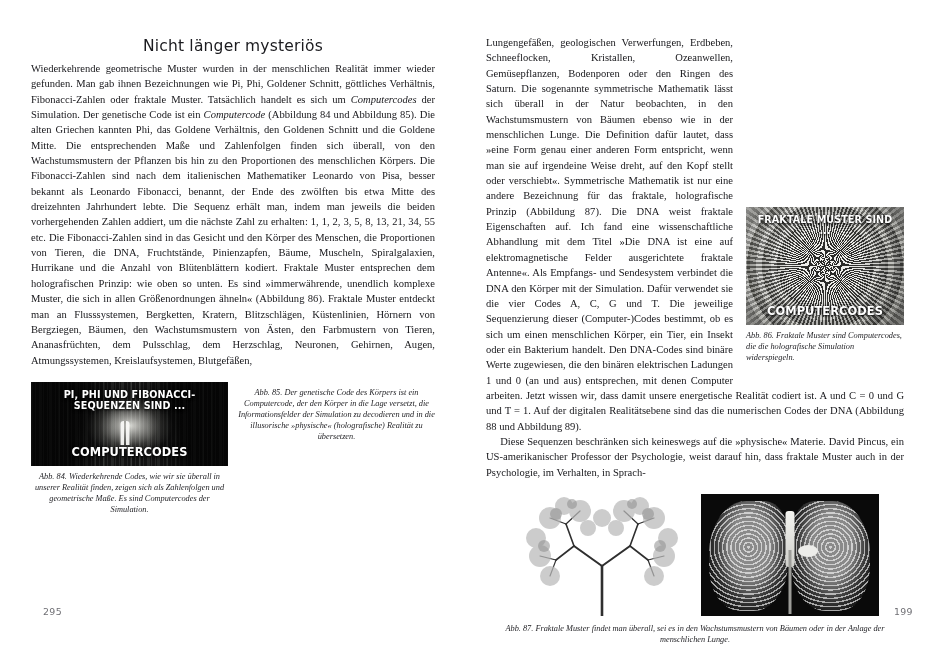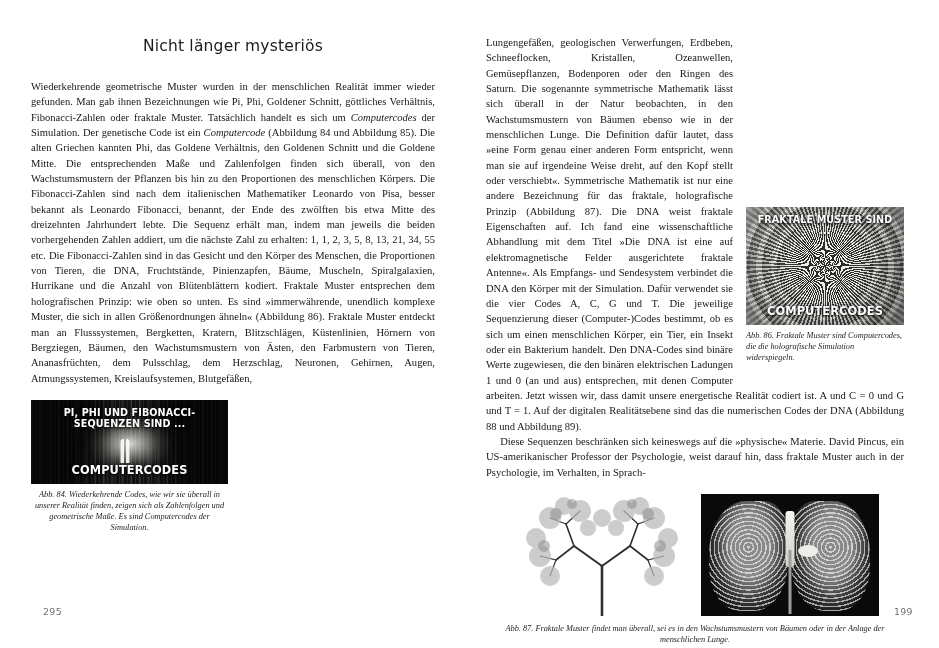--- a/index.html
+++ b/index.html
@@ -43,21 +43,21 @@
   }
 
   .col {
     font-size: 10.55px;
     line-height: 15.35px;
     text-align: justify;
     text-justify: inter-word;
     hyphens: manual;
     color: #17171b;
   }
-  .col-left  { margin-top: 24px; }
+  .col-left  { margin-top: 6px; }
   .col-right { margin-top: 35px; }
 
   .col p { margin: 0; }
   .col p + p { text-indent: 1.35em; }
   .col em { font-style: italic; }
 
   
   .figrow {
     display: flex;
     gap: 10px;
@@ -334,20 +334,21 @@
       <figure class="fig" style="margin:0;">
         <div class="figimg fig84">
           <div class="ovl ovl-top" style="white-space: pre-line;">PI, PHI UND FIBONACCI-
 SEQUENZEN SIND ...</div>
           <div class="ovl ovl-bottom">COMPUTERCODES</div>
         </div>
         <figcaption class="figcap">Abb. 84. Wiederkehrende Codes, wie wir sie überall in unserer Realität finden, zeigen sich als Zahlenfolgen und geometrische Maße. Es sind Computercodes der Simulation.</figcaption>
       </figure>
 
       <figure class="fig" style="margin:0;">
+        <figcaption class="figcap">Abb. 85. Der genetische Code des Körpers ist ein Computercode, der den Körper in die Lage versetzt, die Informationsfelder der Simulation zu decodieren und in die illusorische »physische« (holografische) Realität zu übersetzen.</figcaption>
       </figure>
 
     </div>
 
     <div class="folio folio-left">295</div>
   </div>
 
   <div class="page page-right">
 
     <div class="col col-right">

